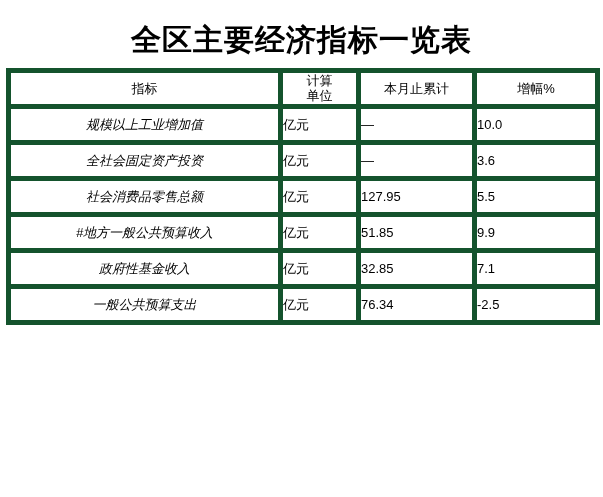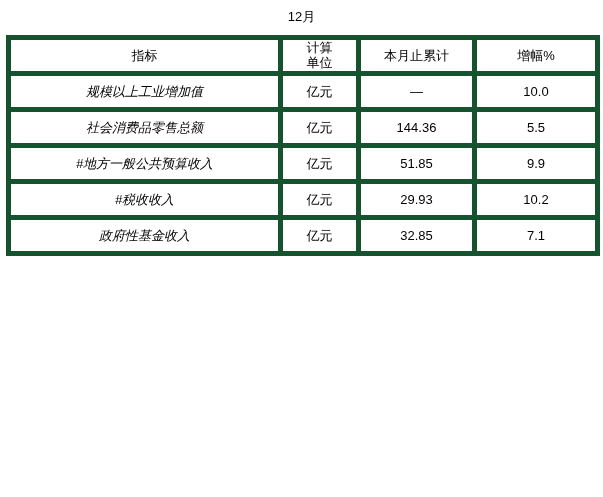--- a/index.html
+++ b/index.html
@@ -52,21 +52,21 @@
   thead td {
     text-align: center;
     height: 44px;
   }
   .col-ind { width: 272px; }
   .col-unit { width: 78px; }
   .col-val { width: 116px; }
   .col-rate { width: 123px; }
 
   td.cell-unit, td.cell-val, td.cell-rate {
-    text-align: center;
+    text-align: left;
   }
   td.cell-ind {
     text-align: center;
     font-style: italic;
   }
   .hdr-unit-line {
     display: block;
     line-height: 1.15;
   }
   .top-rule {
@@ -74,22 +74,22 @@
   }
   .bottom-rule {
     border-bottom: 2px solid #000000;
   }
 </style>
 </head>
 <body>
 
 <div class="page">
 
+  <div class="doc-title">全区主要经济指标一览表</div>
 
-  <div class="subtitle">12月</div>
 
   <table class="main">
     <colgroup>
       <col class="col-ind">
       <col class="col-unit">
       <col class="col-val">
       <col class="col-rate">
     </colgroup>
     <thead>
       <tr>
@@ -103,39 +103,45 @@
       </tr>
     </thead>
     <tbody>
       <tr>
         <td class="cell-ind">规模以上工业增加值</td>
         <td class="cell-unit">亿元</td>
         <td class="cell-val">—</td>
         <td class="cell-rate">10.0</td>
       </tr>
       <tr>
+        <td class="cell-ind">全社会固定资产投资</td>
+        <td class="cell-unit">亿元</td>
+        <td class="cell-val">—</td>
+        <td class="cell-rate">3.6</td>
+      </tr>
+      <tr>
         <td class="cell-ind">社会消费品零售总额</td>
         <td class="cell-unit">亿元</td>
-        <td class="cell-val">144.36</td>
+        <td class="cell-val">127.95</td>
         <td class="cell-rate">5.5</td>
       </tr>
       <tr>
         <td class="cell-ind">#地方一般公共预算收入</td>
         <td class="cell-unit">亿元</td>
         <td class="cell-val">51.85</td>
         <td class="cell-rate">9.9</td>
       </tr>
       <tr>
-        <td class="cell-ind">#税收收入</td>
-        <td class="cell-unit">亿元</td>
-        <td class="cell-val">29.93</td>
-        <td class="cell-rate">10.2</td>
-      </tr>
-      <tr>
         <td class="cell-ind">政府性基金收入</td>
         <td class="cell-unit">亿元</td>
         <td class="cell-val">32.85</td>
         <td class="cell-rate">7.1</td>
+      </tr>
+      <tr>
+        <td class="cell-ind bottom-rule">一般公共预算支出</td>
+        <td class="cell-unit bottom-rule">亿元</td>
+        <td class="cell-val bottom-rule">76.34</td>
+        <td class="cell-rate bottom-rule">-2.5</td>
       </tr>
     </tbody>
   </table>
 
 </div>
 
 </body></html>

